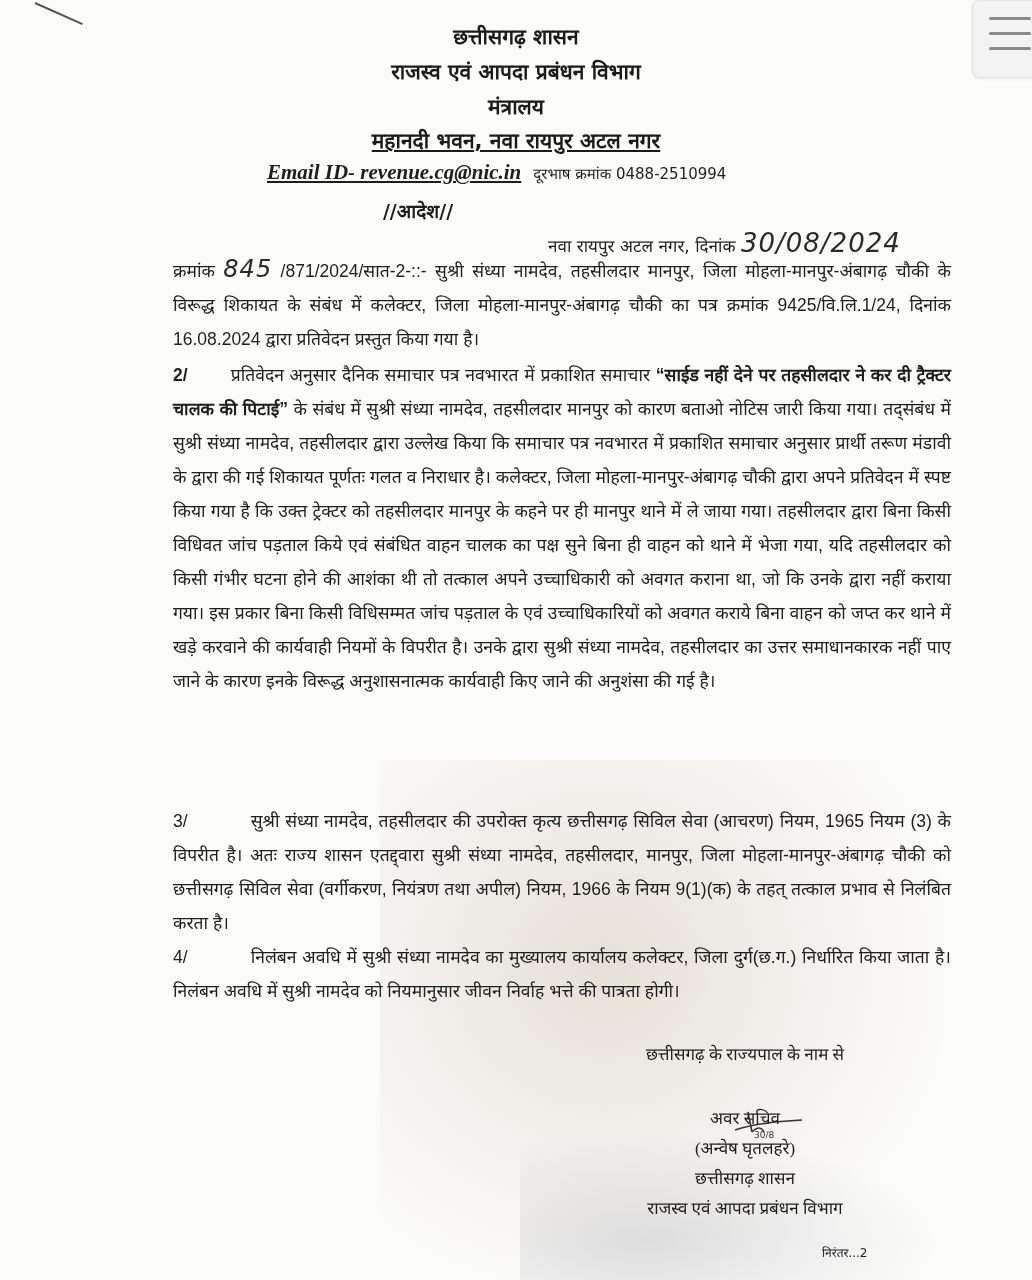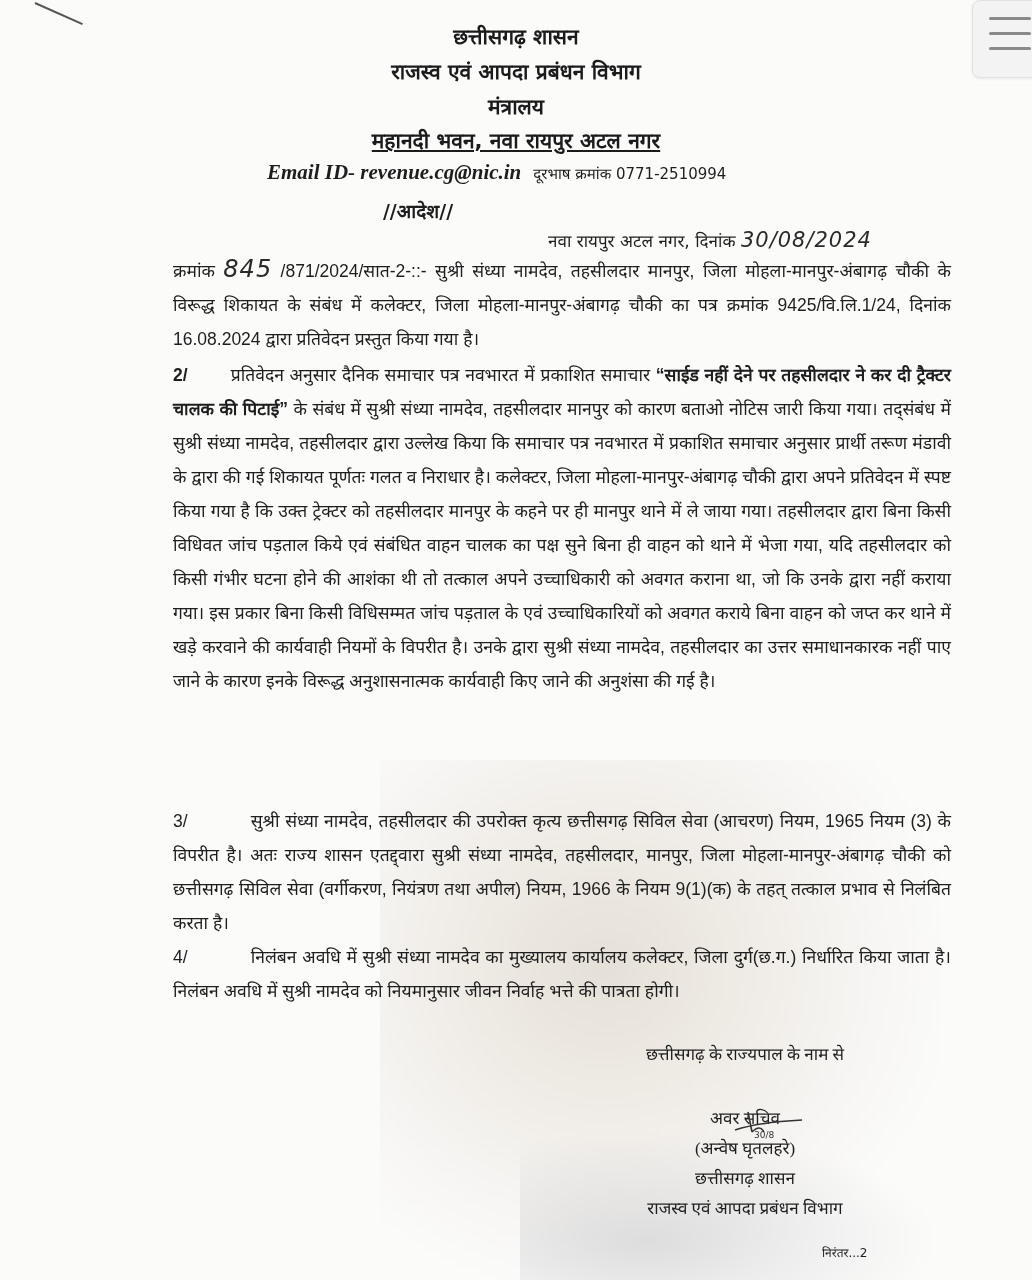--- a/index.html
+++ b/index.html
@@ -28,25 +28,25 @@
       background: #f3f3f3; border: 1px solid #e2e2e2; border-radius: 8px;
       box-shadow: 0 1px 3px rgba(0,0,0,0.08);
     }
     .menu-btn span {
       position: absolute; left: 16px; width: 42px; height: 3px; background: #8a8a8a; border-radius: 2px;
     }
     .header { position: absolute; left: 0; width: 1032px; text-align: center; }
     .h-line { font-size: 21px; font-weight: bold; color: #1b1b1b; }
     .h-addr { text-decoration: underline; }
     .email-line { position: absolute; left: 267px; top: 160px; font-size: 19px; white-space: nowrap; }
-    .email-line .email { font-weight: bold; font-style: italic; font-family: "Liberation Serif", "DejaVu Serif", serif; font-size: 21px; }
+    .email-line .email { font-weight: bold; font-style: italic; text-decoration: underline; font-family: "Liberation Serif", "DejaVu Serif", serif; font-size: 21px; }
     .email-line .phone { font-size: 15px; margin-left: 6px; }
     .order-title { position: absolute; top: 198px; left: 0; width: 836px; text-align: center; font-size: 19px; font-weight: bold; }
     .dateline { position: absolute; left: 548px; top: 228px; font-size: 17px; white-space: nowrap; }
-    .handwritten { font-family: "DejaVu Sans", sans-serif; font-style: italic; font-size: 21px; color: #2a2a2a; letter-spacing: 1px; }
+    .handwritten { font-family: "DejaVu Sans", sans-serif; font-style: italic; font-size: 26px; color: #2a2a2a; letter-spacing: 1px; }
     .para {
       position: absolute; left: 134px; width: 778px;
       font-size: 17.5px; line-height: 34px; text-align: justify; text-align-last: left;
       font-family: "Liberation Sans", "DejaVu Sans", sans-serif;
       margin-left: 39px;
     }
     .para .num { display: inline-block; width: 52px; }
     .para .num.wide { width: 72px; }
     .bold { font-weight: bold; }
     .sig {
@@ -75,21 +75,21 @@
 
 <div>
   <div class="header h-line" style="top:22px">छत्तीसगढ़ शासन</div>
   <div class="header h-line" style="top:57px">राजस्व एवं आपदा प्रबंधन विभाग</div>
   <div class="header h-line" style="top:92px">मंत्रालय</div>
   <div class="header h-line" style="top:126px">
     <span class="h-addr">महानदी भवन, नवा रायपुर अटल नगर</span>
   </div>
   <div class="email-line">
     <span class="email">Email ID- revenue.cg@nic.in</span>
-    <span class="phone">दूरभाष क्रमांक 0771-2510994</span>
+    <span class="phone">दूरभाष क्रमांक 0488-2510994</span>
   </div>
 </div>
 
 <div class="order-title">//आदेश//</div>
 
 <div class="dateline">
   <span>नवा रायपुर अटल नगर, दिनांक</span>
   <span class="handwritten">30/08/2024</span>
 </div>
 

